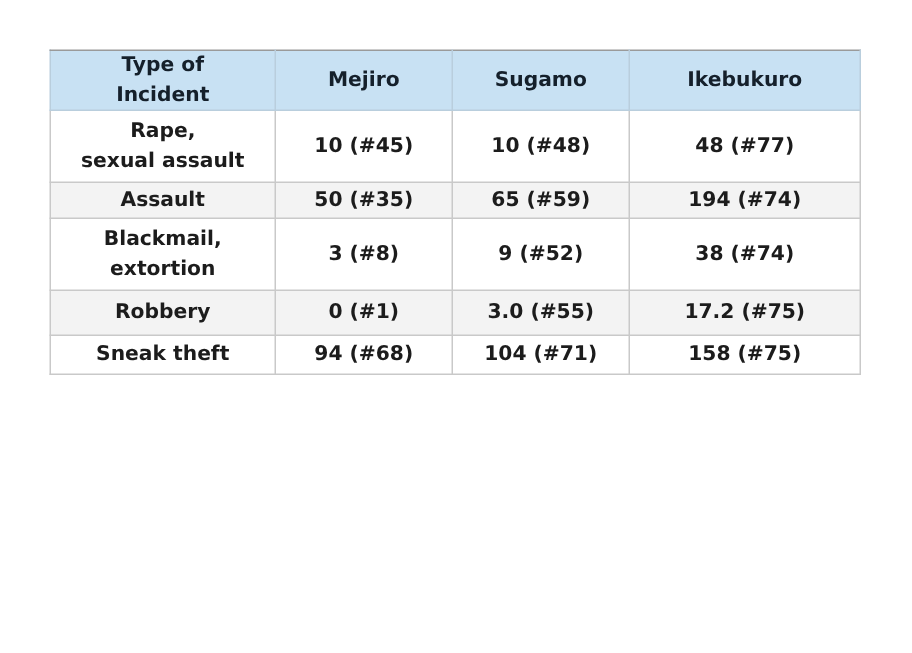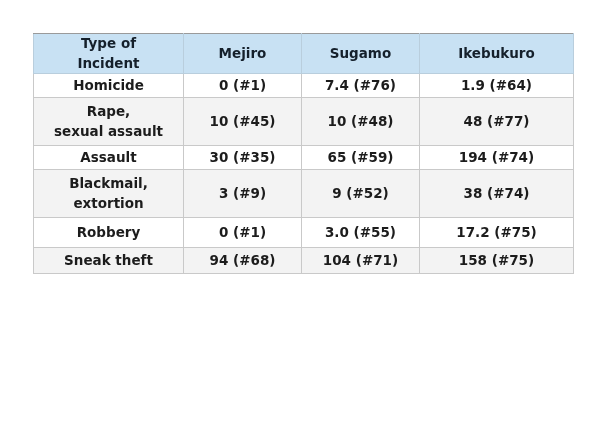--- a/index.html
+++ b/index.html
@@ -41,43 +41,37 @@
   </colgroup>
   <thead>
     <tr class="hh">
       <th>Type of Incident</th>
       <th>Mejiro</th>
       <th>Sugamo</th>
       <th>Ikebukuro</th>
     </tr>
   </thead>
   <tbody>
-    <tr class="h24">
-      <td>Homicide</td>
-      <td>0 (#1)</td>
-      <td>7.4 (#76)</td>
-      <td>1.9 (#64)</td>
-    </tr>
     <tr class="h48">
       <td>Rape,
 sexual assault</td>
       <td>10 (#45)</td>
       <td>10 (#48)</td>
       <td>48 (#77)</td>
     </tr>
     <tr class="h24">
       <td>Assault</td>
-      <td>30 (#35)</td>
+      <td>50 (#35)</td>
       <td>65 (#59)</td>
       <td>194 (#74)</td>
     </tr>
     <tr class="h48">
       <td>Blackmail,
 extortion</td>
-      <td>3 (#9)</td>
+      <td>3 (#8)</td>
       <td>9 (#52)</td>
       <td>38 (#74)</td>
     </tr>
     <tr class="h45">
       <td>Robbery</td>
       <td>0 (#1)</td>
       <td>3.0 (#55)</td>
       <td>17.2 (#75)</td>
     </tr>
     <tr class="h26">

